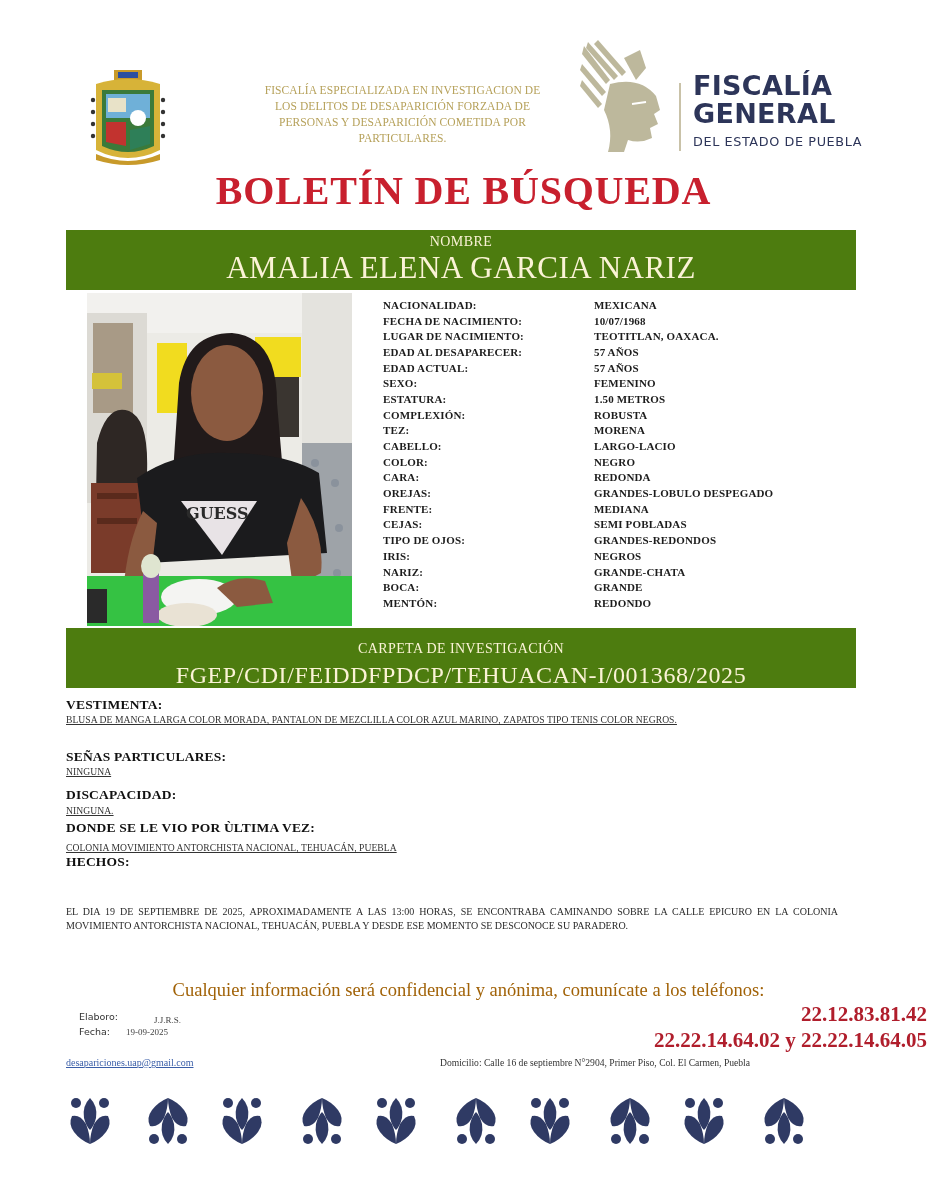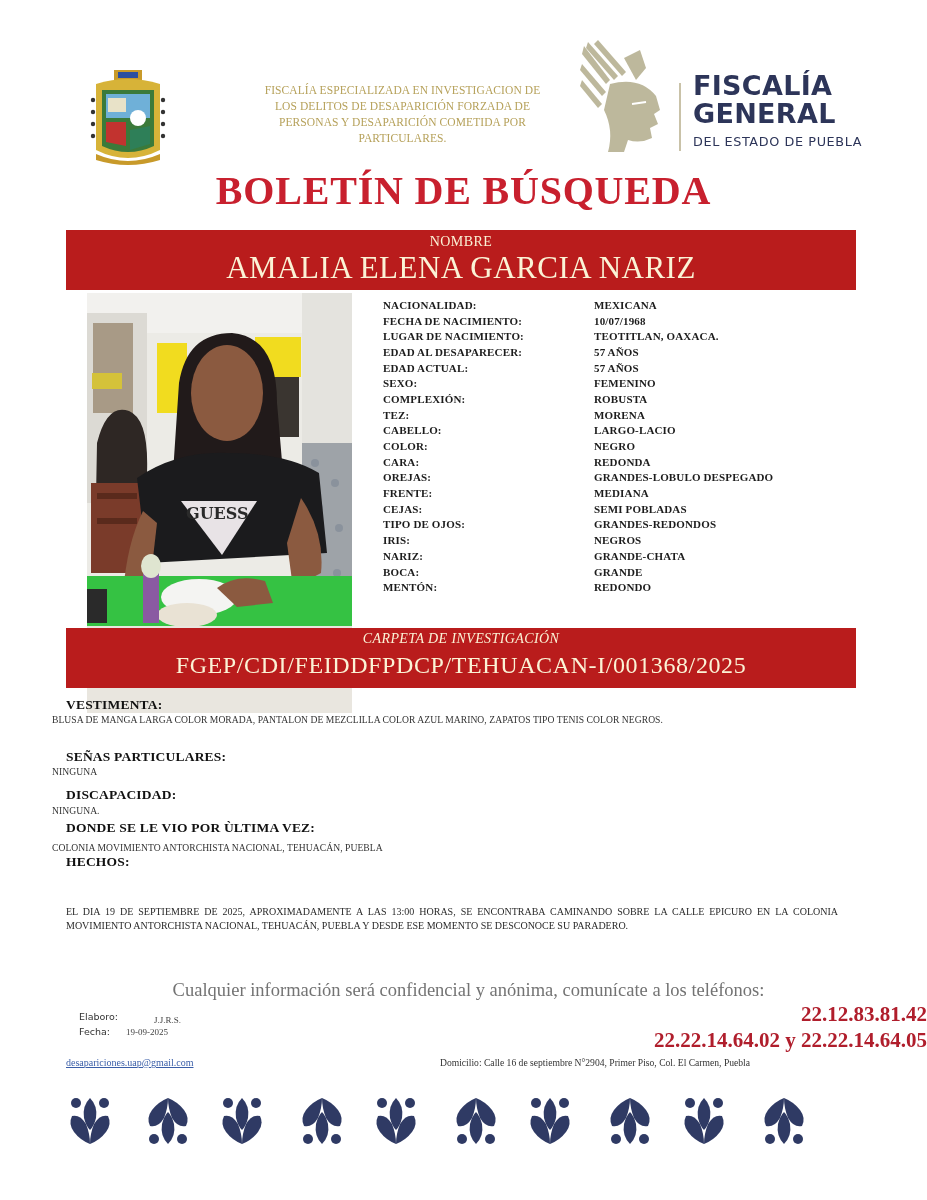--- a/index.html
+++ b/index.html
@@ -16,46 +16,46 @@
   .fge-t1, .fge-t2 { position: absolute; left: 113px; font-family: "DejaVu Sans", sans-serif; font-weight: bold;
     color: #2d3559; font-size: 27px; letter-spacing: 0.3px; line-height: 28px; }
   .fge-t1 { top: 32px; } .fge-t2 { top: 60px; }
   .fge-t3 { position: absolute; left: 113px; top: 94px; font-family: "DejaVu Sans", sans-serif;
     font-size: 12.8px; color: #2d3559; letter-spacing: 0.6px; }
 
   .bulletin-title { position: absolute; left: 0; top: 167px; width: 927px; text-align: center;
     font-size: 40px; font-weight: bold; color: #c8202e; letter-spacing: 0.8px; }
 
   
-  .gold-band { position: absolute; left: 66px; width: 790px; background: #b91c1c; text-align: center; color: #fbf3d6; }
+  .gold-band { position: absolute; left: 66px; width: 790px; background: #4d7c0f; text-align: center; color: #fbf3d6; }
   .name-band { top: 230px; height: 60px; }
   .band-label { font-size: 14px; line-height: 18px; padding-top: 3px; letter-spacing: 0.4px; }
   .band-name { font-size: 31px; line-height: 33px; letter-spacing: 0.5px; }
   .case-band { top: 628px; height: 60px; }
-  .case-band .band-label { font-size: 14px; padding-top: 2px; font-style: italic; }
+  .case-band .band-label { font-size: 14px; padding-top: 12px; }
   .case-number { font-size: 24px; line-height: 34px; letter-spacing: 0.6px; }
 
   
-  .photo { position: absolute; left: 87px; top: 293px; width: 265px; height: 420px; overflow: hidden; background: #e9e6df; }
+  .photo { position: absolute; left: 87px; top: 293px; width: 265px; height: 333px; overflow: hidden; background: #e9e6df; }
 
   
   .attrs { position: absolute; left: 383px; top: 297px; width: 470px; }
   .attr-row { display: flex; height: 15.7px; align-items: center; font-size: 11px; font-weight: bold; letter-spacing: 0.15px; color: #1c1c1c; }
   .attr-label { width: 211px; }
   .attr-value { flex: 1; }
 
   
   .sec-title { position: absolute; left: 66px; font-size: 13.5px; font-weight: bold; color: #111; letter-spacing: 0.2px; }
-  .sec-text { position: absolute; left: 52px; font-size: 9.6px; color: #333; letter-spacing: 0.05px; }
+  .sec-text { position: absolute; left: 66px; font-size: 9.6px; color: #333; letter-spacing: 0.05px; text-decoration: underline; }
   .hechos-text { position: absolute; left: 66px; top: 877px; width: 772px; font-size: 10px; line-height: 14px;
     color: #2a2a2a; text-align: justify; text-align-last: left; margin-top: 28px; }
 
   
   .contact-line { position: absolute; left: 0; top: 980px; width: 927px; text-align: center; padding-left: 10px;
-    font-size: 18.5px; color: #737373; }
+    font-size: 18.5px; color: #a16207; }
   .phone { position: absolute; left: 0; width: 927px; text-align: right; color: #b01e2c; font-weight: bold; }
   .phone-1 { top: 1002px; font-size: 21px; }
   .phone-2 { top: 1028px; font-size: 21px; padding-left: 10px; }
   .meta-label { position: absolute; left: 79px; font-family: "DejaVu Sans", sans-serif; font-size: 9.5px; color: #333; }
   .meta-value { position: absolute; left: 126px; font-size: 9px; color: #444; }
   .email-link { position: absolute; left: 66px; top: 1057px; font-size: 10px; color: #3a5ea8; text-decoration: underline; }
   .address { position: absolute; left: 440px; top: 1057px; font-size: 9.6px; color: #333; }
 
   .pattern-strip { position: absolute; left: 66px; top: 1090px; width: 775px; height: 62px; }
 </style>
@@ -180,20 +180,24 @@
     </div>
   <div class="attr-row">
       <span class="attr-label">EDAD ACTUAL:</span>
       <span class="attr-value">57 AÑOS</span>
     </div>
   <div class="attr-row">
       <span class="attr-label">SEXO:</span>
       <span class="attr-value">FEMENINO</span>
     </div>
   <div class="attr-row">
+      <span class="attr-label">ESTATURA:</span>
+      <span class="attr-value">1.50 METROS</span>
+    </div>
+  <div class="attr-row">
       <span class="attr-label">COMPLEXIÓN:</span>
       <span class="attr-value">ROBUSTA</span>
     </div>
   <div class="attr-row">
       <span class="attr-label">TEZ:</span>
       <span class="attr-value">MORENA</span>
     </div>
   <div class="attr-row">
       <span class="attr-label">CABELLO:</span>
       <span class="attr-value">LARGO-LACIO</span>

